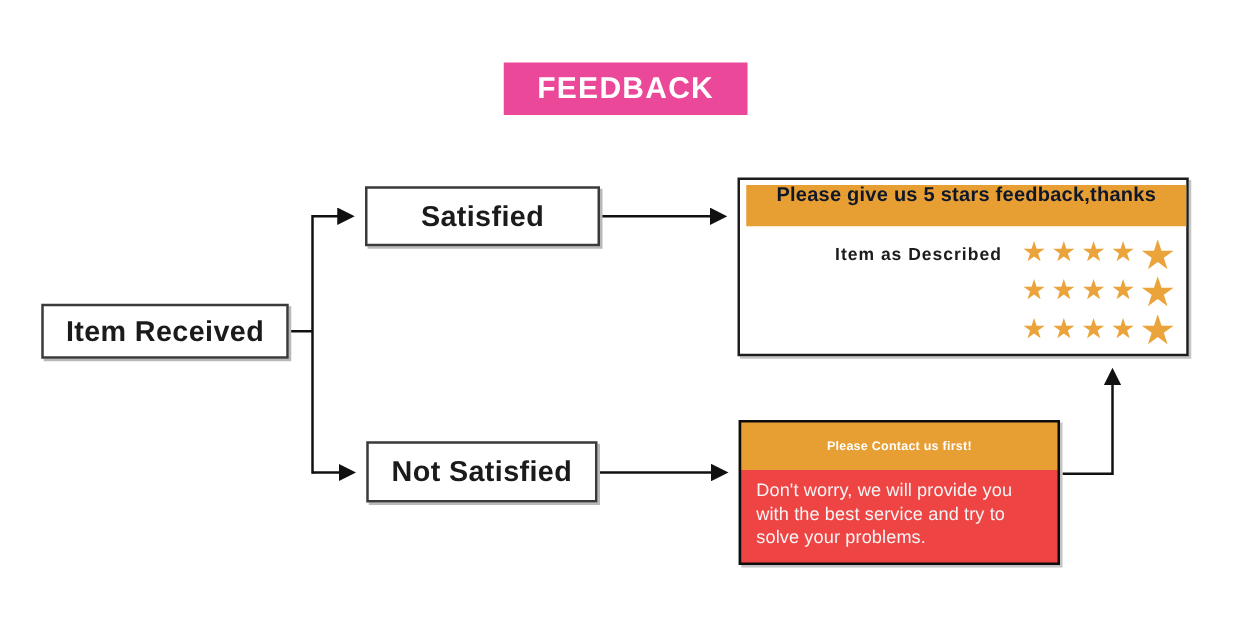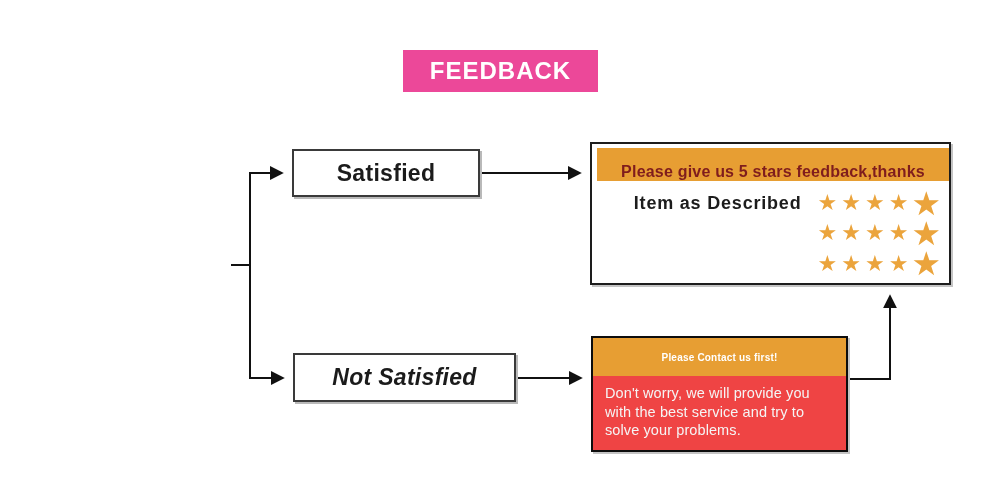--- a/index.html
+++ b/index.html
@@ -22,35 +22,35 @@
   }
 
   .node{
     position:absolute;background:#ffffff;border:2px solid var(--border-dark);
     box-shadow:2px 2px 0 #b9b9b9;
     display:flex;align-items:center;justify-content:center;
     font-weight:700;font-size:23px;letter-spacing:0.3px;color:#1b1b1b;
   }
   .node-root{left:33px;top:243px;width:198px;height:44px;}
   .node-satisfied{left:292px;top:149px;width:188px;height:48px;}
-  .node-not-satisfied{left:293px;top:353px;width:223px;height:49px;font-style:italic;}
+  .node-not-satisfied{left:293px;top:353px;width:185px;height:49px;}
 
   .stars-box{
     position:absolute;left:590px;top:142px;width:361px;height:143px;
     background:#ffffff;border:2px solid #1d1d1d;box-shadow:2px 2px 0 #c4c4c4;
   }
   .stars-header{
     margin:4px 0 0 5px;height:33px;background:var(--orange);
-    display:flex;align-items:flex-end;justify-content:center;
-    color:#7f1d1d;font-weight:700;font-size:16px;letter-spacing:0.2px;
+    display:flex;align-items:flex-start;justify-content:center;
+    color:#0f172a;font-weight:700;font-size:16px;letter-spacing:0.2px;
   }
   .rating-rows{position:absolute;left:0;right:8px;top:44px;bottom:4px;
     display:flex;flex-direction:column;justify-content:space-around;}
   .rating-row{display:flex;align-items:center;justify-content:flex-end;height:29px;}
-  .rating-label{font-weight:700;font-size:18px;letter-spacing:0.8px;color:#1c1c1c;margin-right:12px;white-space:nowrap;}
+  .rating-label{font-weight:700;font-size:14px;letter-spacing:0.8px;color:#1c1c1c;margin-right:12px;white-space:nowrap;}
   .stars{display:flex;align-items:center;}
   .star{color:var(--star);font-size:22px;line-height:1;margin-left:4px;font-family:"DejaVu Sans",sans-serif;}
   .star.big{font-size:33px;margin-left:3px;}
 
   .contact-box{
     position:absolute;left:591px;top:336px;width:257px;
     border:2px solid #0d0d0d;box-shadow:2px 2px 0 #c4c4c4;background:#0d0d0d;
   }
   .contact-header{
     height:38px;background:var(--orange);
@@ -85,20 +85,23 @@
 
     <line x1="478" y1="378" x2="580" y2="378" stroke="#111111" stroke-width="2" marker-end="url(#arrow)"></line>
 
     <polyline points="850,379 890,379 890,297" fill="none" stroke="#111111" stroke-width="2" marker-end="url(#arrow)"></polyline>
   </svg>
 
   <div class="title-box">
     <span>FEEDBACK</span>
   </div>
 
+  <div class="node node-root">
+    <span>Item Received</span>
+  </div>
 
   <div class="node node-satisfied">
     <span>Satisfied</span>
   </div>
 
   <div class="node node-not-satisfied">
     <span>Not Satisfied</span>
   </div>
 
   <div class="stars-box">

